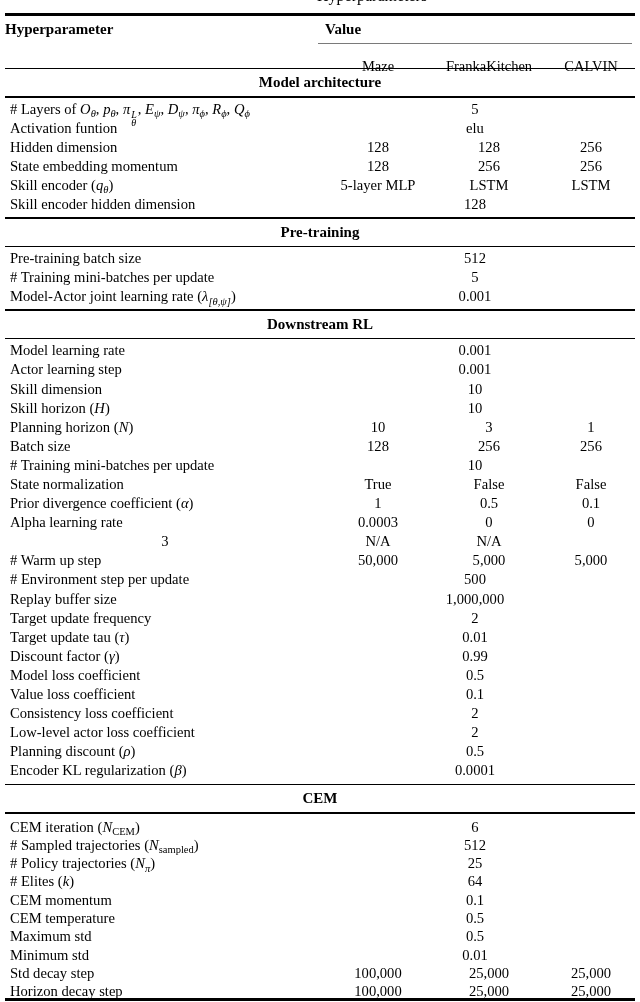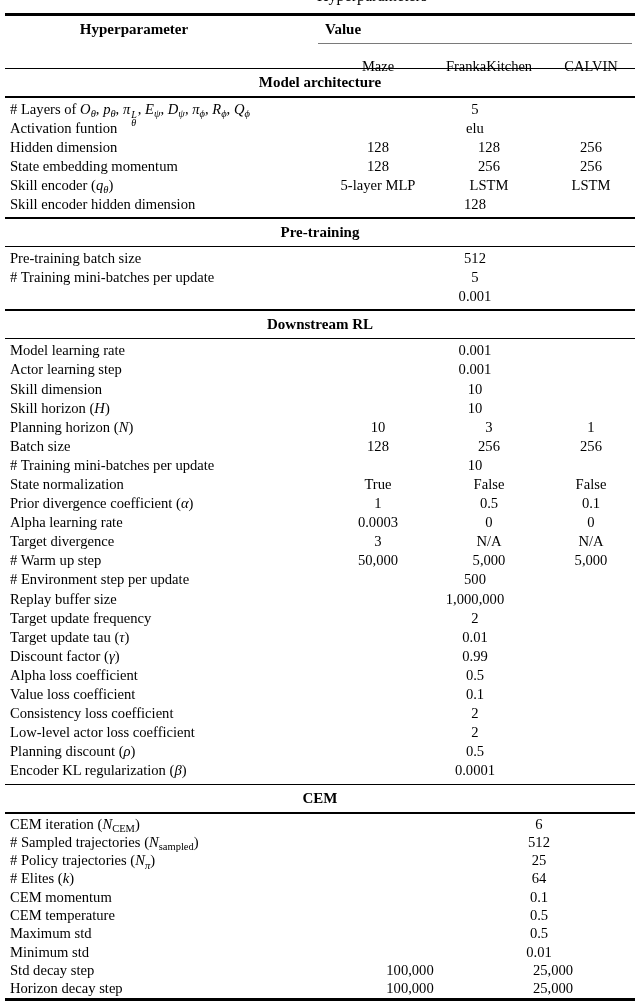--- a/index.html
+++ b/index.html
@@ -6,32 +6,32 @@
   .page{
     position:relative;width:640px;height:1002px;background:#ffffff;overflow:hidden;
     font-family:"Liberation Serif","DejaVu Serif",serif;color:#000;
   }
   .caption-clip span{position:absolute;top:-13px;left:317px;font-size:16px;color:#000;}
   .table{position:absolute;top:13px;left:5px;width:630px;}
   .rule{height:1.5px;background:#000;}
   .rule.thick{height:2.5px;background:#000;}
   .hdr-row{display:grid;grid-template-columns:320px 310px;height:27px;align-items:center;
            font-weight:bold;font-size:15px;}
-  .hdr-label{text-align:center;padding-right:62px;}
+  .hdr-label{padding-right:62px;}
   .hdr-value{text-align:left;padding-right:26px;}
   .cmid-row{height:2px;position:relative;}
   .cmidrule{position:absolute;left:313px;top:0;width:314px;height:1.2px;background:#7a7a7a;}
   .grid{display:grid;grid-template-columns:320px 106px 116px 88px;}
   .subhdr{height:23px;align-items:center;font-size:14.5px;}
   .subhdr .sc{text-align:center;margin-top:13px;}
   .sec-title{height:27px;line-height:27px;text-align:center;font-weight:bold;font-size:15px;}
   .sec-body{padding:2px 0 3px 0;}
   .sec-body.tight{padding:2px 0 0 0;}
   .row{height:19.1px;line-height:19.1px;font-size:14.6px;}
-  .sec-body.tight .row{height:18.3px;line-height:16px;gap:32px;}
+  .sec-body.tight .row{height:18.3px;line-height:22px;}
   .cell.lab{padding-left:5px;white-space:nowrap;overflow:visible;}
   .cell.val{text-align:center;white-space:nowrap;}
   .cell.span3{grid-column:2/5;padding-right:10px;}
   .i{font-style:italic;}
   .sub,.subr,.sup{font-size:10.5px;position:relative;}
   .sub{top:3.5px;font-style:italic;}
   .subr{top:3.5px;font-style:normal;}
   .ss{display:inline-flex;flex-direction:column;font-size:10px;line-height:7.5px;
       vertical-align:-4.5px;text-align:left;font-style:italic;padding:0 1px;}
 </style>
@@ -108,20 +108,21 @@
         <div class="sec-body">
           <div class="row grid">
             <div class="cell lab">Pre-training batch size</div>
             <div class="cell val span3">512</div>
           </div>
           <div class="row grid">
             <div class="cell lab"># Training mini-batches per update</div>
             <div class="cell val span3">5</div>
           </div>
           <div class="row grid">
+            <div class="cell lab">Model-Actor joint learning rate (<span class="i">λ</span><span class="sub">[θ,ψ]</span>)</div>
             <div class="cell val span3">0.001</div>
           </div>
         </div>
         <div class="rule"></div>
         <div class="sec-title">Downstream RL</div>
         <div class="rule"></div>
         <div class="sec-body">
           <div class="row grid">
             <div class="cell lab">Model learning rate</div>
             <div class="cell val span3">0.001</div>
@@ -166,21 +167,20 @@
             <div class="cell val">0.5</div>
             <div class="cell val">0.1</div>
           </div>
           <div class="row grid">
             <div class="cell lab">Alpha learning rate</div>
             <div class="cell val">0.0003</div>
             <div class="cell val">0</div>
             <div class="cell val">0</div>
           </div>
           <div class="row grid">
-            <div class="cell lab">Target divergence</div>
             <div class="cell val">3</div>
             <div class="cell val">N/A</div>
             <div class="cell val">N/A</div>
           </div>
           <div class="row grid">
             <div class="cell lab"># Warm up step</div>
             <div class="cell val">50,000</div>
             <div class="cell val">5,000</div>
             <div class="cell val">5,000</div>
           </div>
@@ -198,21 +198,21 @@
           </div>
           <div class="row grid">
             <div class="cell lab">Target update tau (<span class="i">τ</span>)</div>
             <div class="cell val span3">0.01</div>
           </div>
           <div class="row grid">
             <div class="cell lab">Discount factor (<span class="i">γ</span>)</div>
             <div class="cell val span3">0.99</div>
           </div>
           <div class="row grid">
-            <div class="cell lab">Alpha loss coefficient</div>
+            <div class="cell lab">Model loss coefficient</div>
             <div class="cell val span3">0.5</div>
           </div>
           <div class="row grid">
             <div class="cell lab">Value loss coefficient</div>
             <div class="cell val span3">0.1</div>
           </div>
           <div class="row grid">
             <div class="cell lab">Consistency loss coefficient</div>
             <div class="cell val span3">2</div>
           </div>

